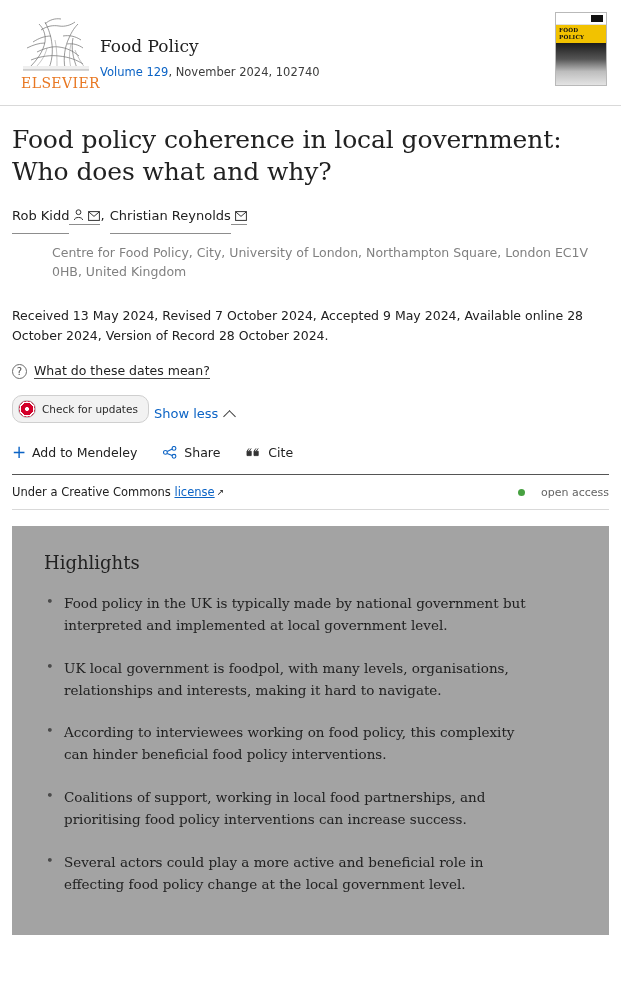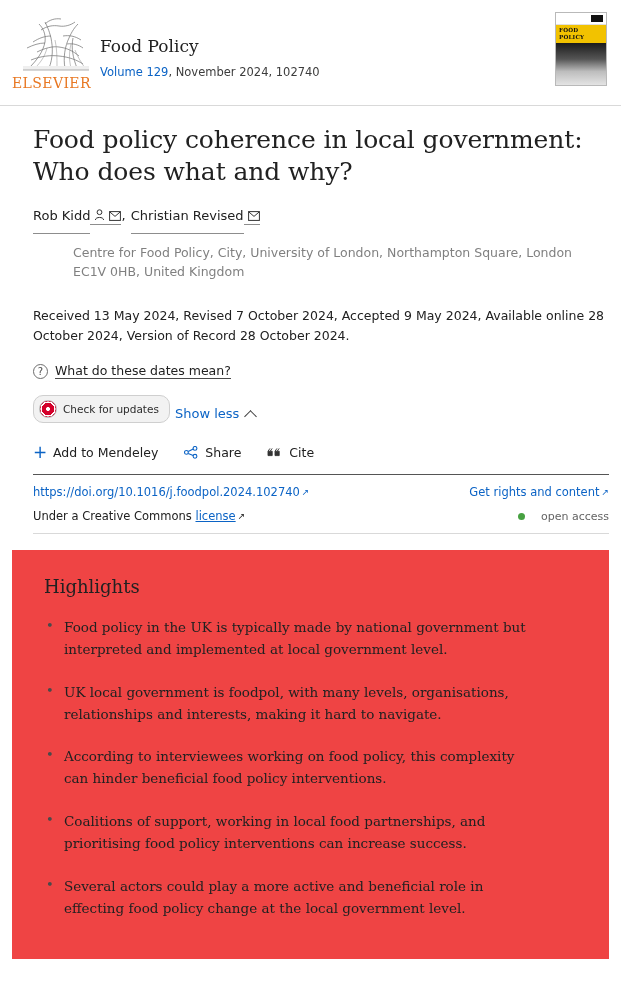--- a/index.html
+++ b/index.html
@@ -26,21 +26,21 @@
   .header {
     display: flex;
     align-items: flex-start;
     padding: 10px 12px 8px 12px;
     border-bottom: 1px solid #d9d9d9;
     height: 106px;
   }
   .logo-block {
     width: 88px;
     flex: 0 0 88px;
-    text-align: left;
+    text-align: right;
     padding-top: 2px;
   }
   .logo-tree {
     width: 74px;
     height: 62px;
     margin: 0 auto;
     display: block;
   }
   .logo-word {
     color: #e87722;
@@ -108,21 +108,20 @@
     letter-spacing: 0.2px;
   }
   .cover-img {
     height: 46px;
     background: linear-gradient(180deg,#1b1b1b 0%, #555 35%, #bdbdbd 62%, #efefef 100%);
   }
 
   
   .content {
     padding: 0 12px;
-    margin-left: 21px;
   }
   h1.article-title {
     font-family: "DejaVu Serif", "Liberation Serif", serif;
     font-weight: normal;
     font-size: 25px;
     line-height: 1.28;
     margin: 18px 0 0 0;
     color: #212121;
     letter-spacing: -0.1px;
   }
@@ -292,21 +291,21 @@
   }
 
   .divider-light {
     border-top: 1px solid #d9d9d9;
     margin-top: 10px;
   }
 
   
   .highlights {
     margin: 16px 12px 0 12px;
-    background: #ef4444;
+    background: #a3a3a3;
     padding: 26px 30px 26px 32px;
     height: 409px;
   }
   .highlights h2 {
     font-family: "DejaVu Serif", "Liberation Serif", serif;
     font-weight: normal;
     font-size: 18px;
     margin: 0 0 20px 0;
     color: #212121;
   }
@@ -397,21 +396,21 @@
       <span class="author">
         <span class="name">Rob Kidd</span><span class="icons"><svg class="icn" width="11" height="12" viewBox="0 0 11 12">
               <circle cx="5.5" cy="3.2" r="2.4" fill="none" stroke="#333" stroke-width="1"></circle>
               <path d="M1.4 11 C1.4 7.6 9.6 7.6 9.6 11" fill="none" stroke="#333" stroke-width="1"></path>
             </svg><svg class="icn" width="12" height="10" viewBox="0 0 12 10">
               <rect x="0.6" y="0.6" width="10.8" height="8.8" fill="none" stroke="#333" stroke-width="1"></rect>
               <path d="M0.9 1 L6 5.4 L11.1 1" fill="none" stroke="#333" stroke-width="1"></path>
             </svg></span>
       </span><span class="sep">,</span>
       <span class="author">
-        <span class="name">Christian Revised</span><span class="icons"><svg class="icn" width="12" height="10" viewBox="0 0 12 10">
+        <span class="name">Christian Reynolds</span><span class="icons"><svg class="icn" width="12" height="10" viewBox="0 0 12 10">
               <rect x="0.6" y="0.6" width="10.8" height="8.8" fill="none" stroke="#333" stroke-width="1"></rect>
               <path d="M0.9 1 L6 5.4 L11.1 1" fill="none" stroke="#333" stroke-width="1"></path>
             </svg></span>
       </span>
     </div>
 
     <div class="affiliation">Centre for Food Policy, City, University of London, Northampton Square, London EC1V 0HB, United Kingdom</div>
 
     <div class="dates">Received 13 May 2024, Revised 7 October 2024, Accepted 9 May 2024, Available online 28 October 2024, Version of Record 28 October 2024.</div>
 
@@ -448,28 +447,20 @@
         <svg width="15" height="12" viewBox="0 0 15 12">
           <path d="M1 8.6 L1 4.2 L5.2 4.2 L5.2 8.6 Z M1 4.2 L3 1.4 M3.2 4.2 L5.2 1.4" fill="#333" stroke="#333" stroke-width="0.9"></path>
           <path d="M8 8.6 L8 4.2 L12.2 4.2 L12.2 8.6 Z M8 4.2 L10 1.4 M10.2 4.2 L12.2 1.4" fill="#333" stroke="#333" stroke-width="0.9"></path>
         </svg>
         <span>Cite</span>
       </span>
     </div>
 
     <div class="divider-strong"></div>
 
-    <div class="doi-row">
-      <span>
-        <a href="#">https://doi.org/10.1016/j.foodpol.2024.102740</a><span class="ext">↗</span>
-      </span>
-      <span>
-        <a href="#">Get rights and content</a><span class="ext">↗</span>
-      </span>
-    </div>
 
     <div class="lic-row">
       <span>
         <span>Under a Creative Commons</span>
         <a href="#" class="lic-link">license</a><span class="ext">↗</span>
       </span>
       <span class="oa">
         <span class="oa-dot"></span>
         <span>open access</span>
       </span>

